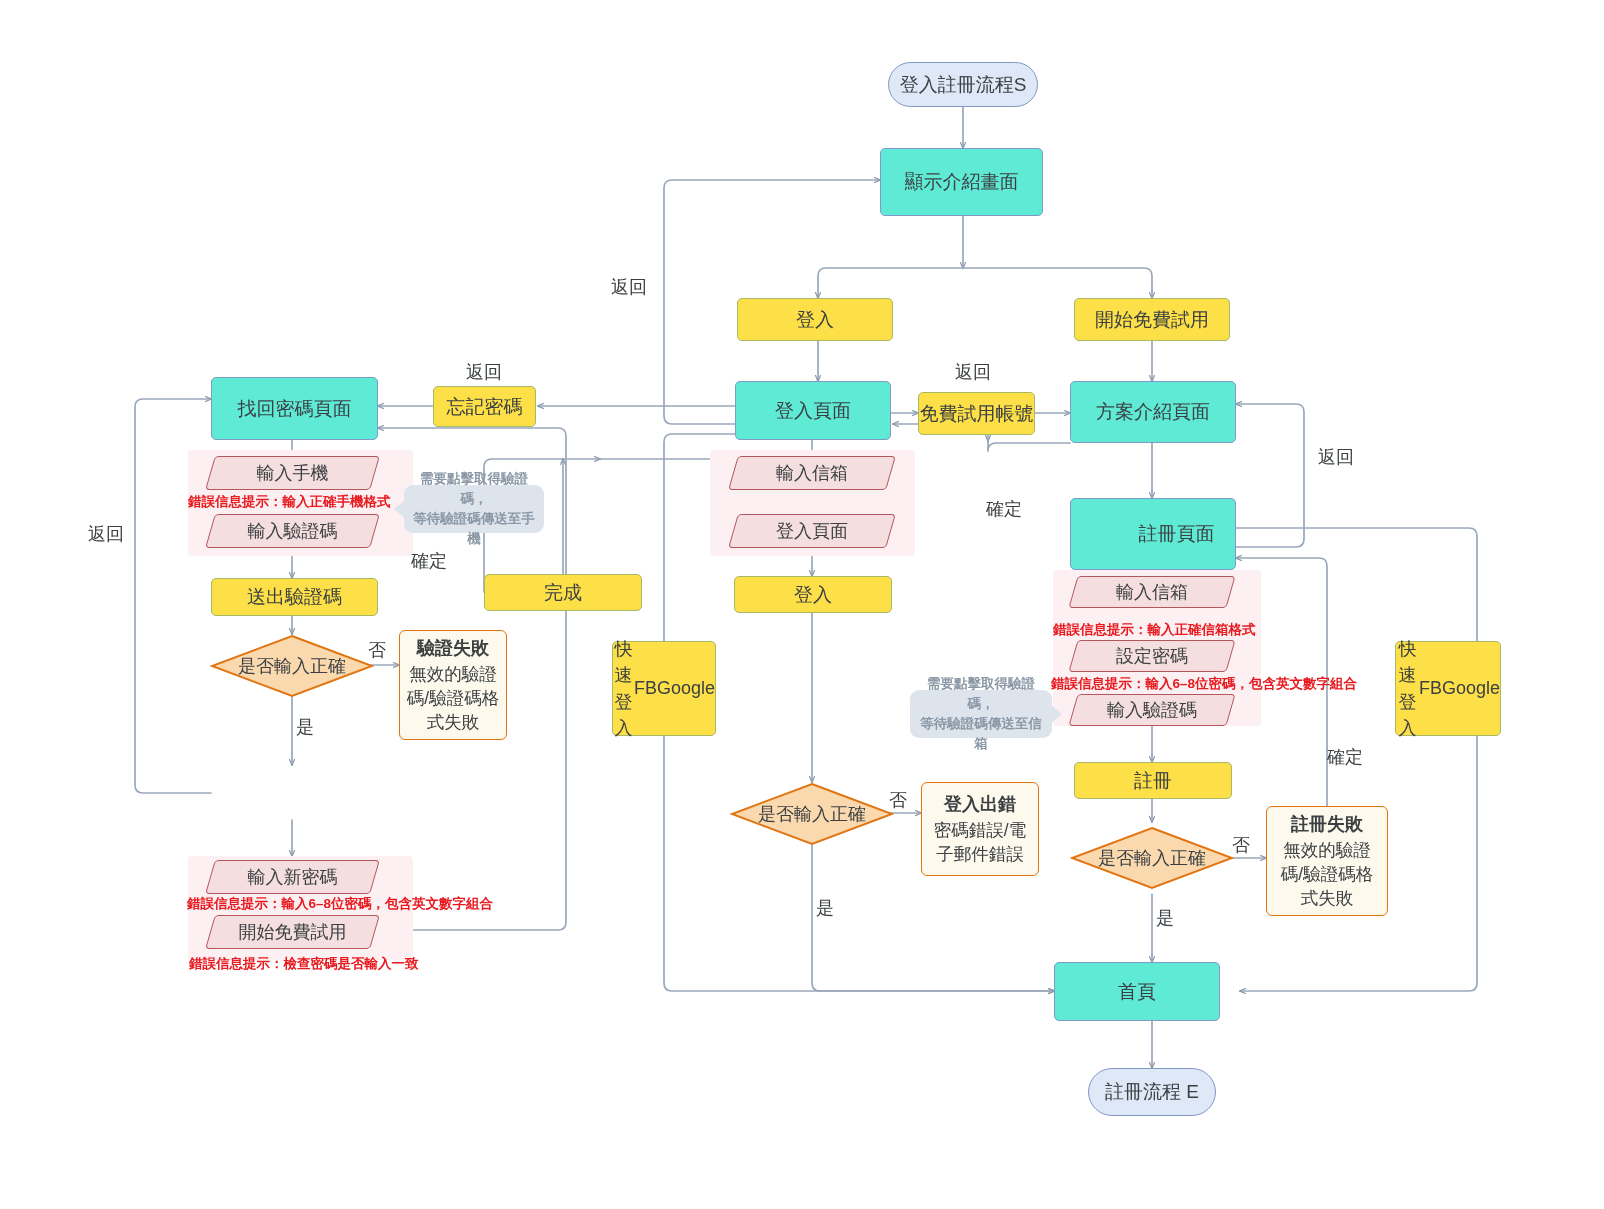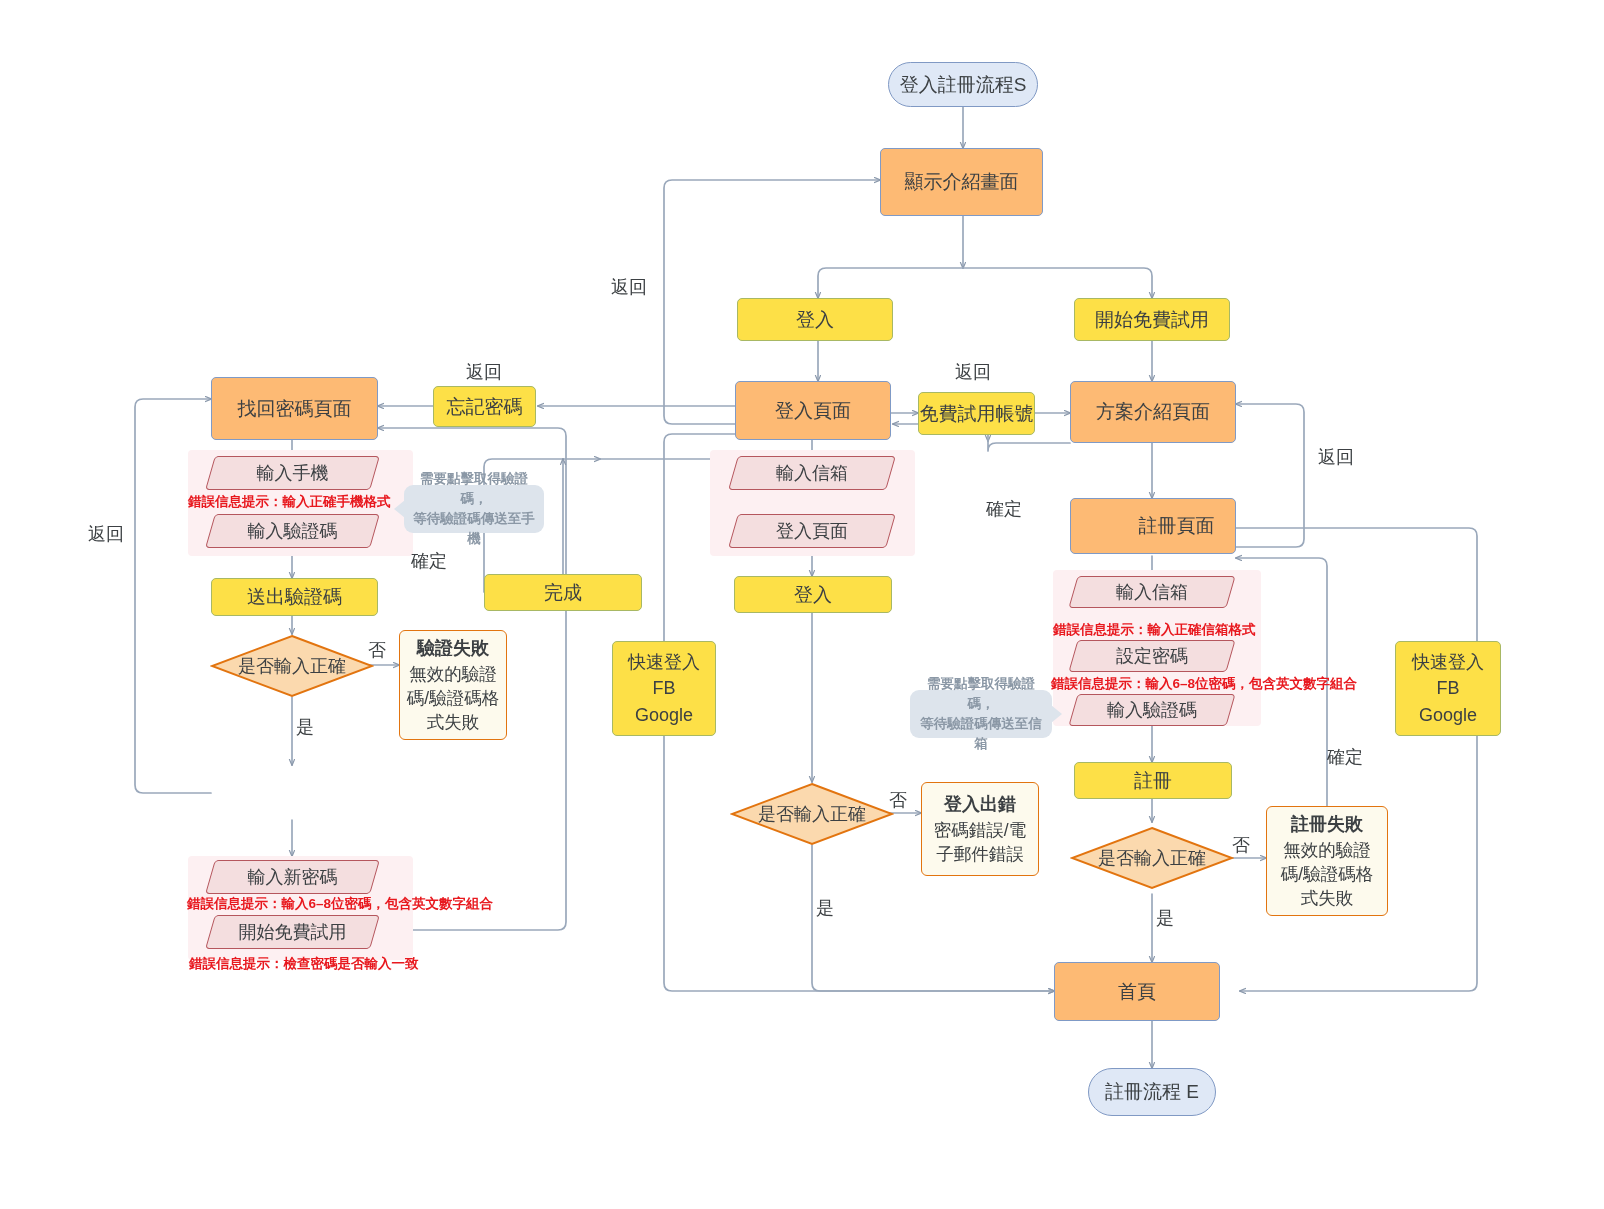--- a/index.html
+++ b/index.html
@@ -38,35 +38,35 @@
   
   .term {
     background: #dfe8f6;
     border: 1.4px solid #8099c4;
     border-radius: 28px;
     font-size: 19px;
     color: #3c4043;
   }
   
   .page {
-    background: #fdba74;
+    background: #5eead4;
     border: 1.4px solid #7f9ac6;
     border-radius: 5px;
     font-size: 19px;
     color: #3c4043;
   }
   
   .action {
     background: #fde047;
     border: 1.4px solid #a8b864;
     border-radius: 5px;
     font-size: 19px;
     color: #3c4043;
   }
-  .action.multi { flex-direction: column; font-size: 18px; line-height: 1.45; }
+  .action.multi { flex-direction: row; font-size: 18px; line-height: 1.45; }
   
   .inputgroup {
     position: absolute;
     background: #fdf0f2;
     border-radius: 4px;
     z-index: 2;
   }
   .para {
     position: absolute;
     box-sizing: border-box;
@@ -280,21 +280,21 @@
   <div class="node page" style="left:735px; top:381px; width:156px; height:59px;">登入頁面</div>
 
   <div class="node action" style="left:918px; top:392px; width:117px; height:43px;">免費試用帳號</div>
 
   <div class="node page" style="left:1070px; top:381px; width:166px; height:62px;">方案介紹頁面</div>
 
   <div class="node page" style="left:211px; top:377px; width:167px; height:63px;">找回密碼頁面</div>
 
   <div class="node action" style="left:433px; top:386px; width:103px; height:41px;">忘記密碼</div>
 
-  <div class="node page" style="left:1070px; top:498px; width:166px; height:56px;padding-left:47px;">註冊頁面</div>
+  <div class="node page" style="left:1070px; top:498px; width:166px; height:72px;padding-left:47px;">註冊頁面</div>
 
   <div class="inputgroup" style="left:188px; top:450px; width:225px; height:106px;"></div>
   <div class="para" style="left:210px; top:456px; width:165px; height:34px;"></div>
   <div class="para-label" style="left:210px; top:456px; width:165px; height:34px;">輸入手機</div>
   <div class="errhint" style="left:188px; top:493px;">錯誤信息提示：輸入正確手機格式</div>
   <div class="para" style="left:210px; top:514px; width:165px; height:34px;"></div>
   <div class="para-label" style="left:210px; top:514px; width:165px; height:34px;">輸入驗證碼</div>
 
   <div class="callout tail-left" style="left:404px; top:485px; width:140px; height:48px;">
     <span class="tail"></span>

